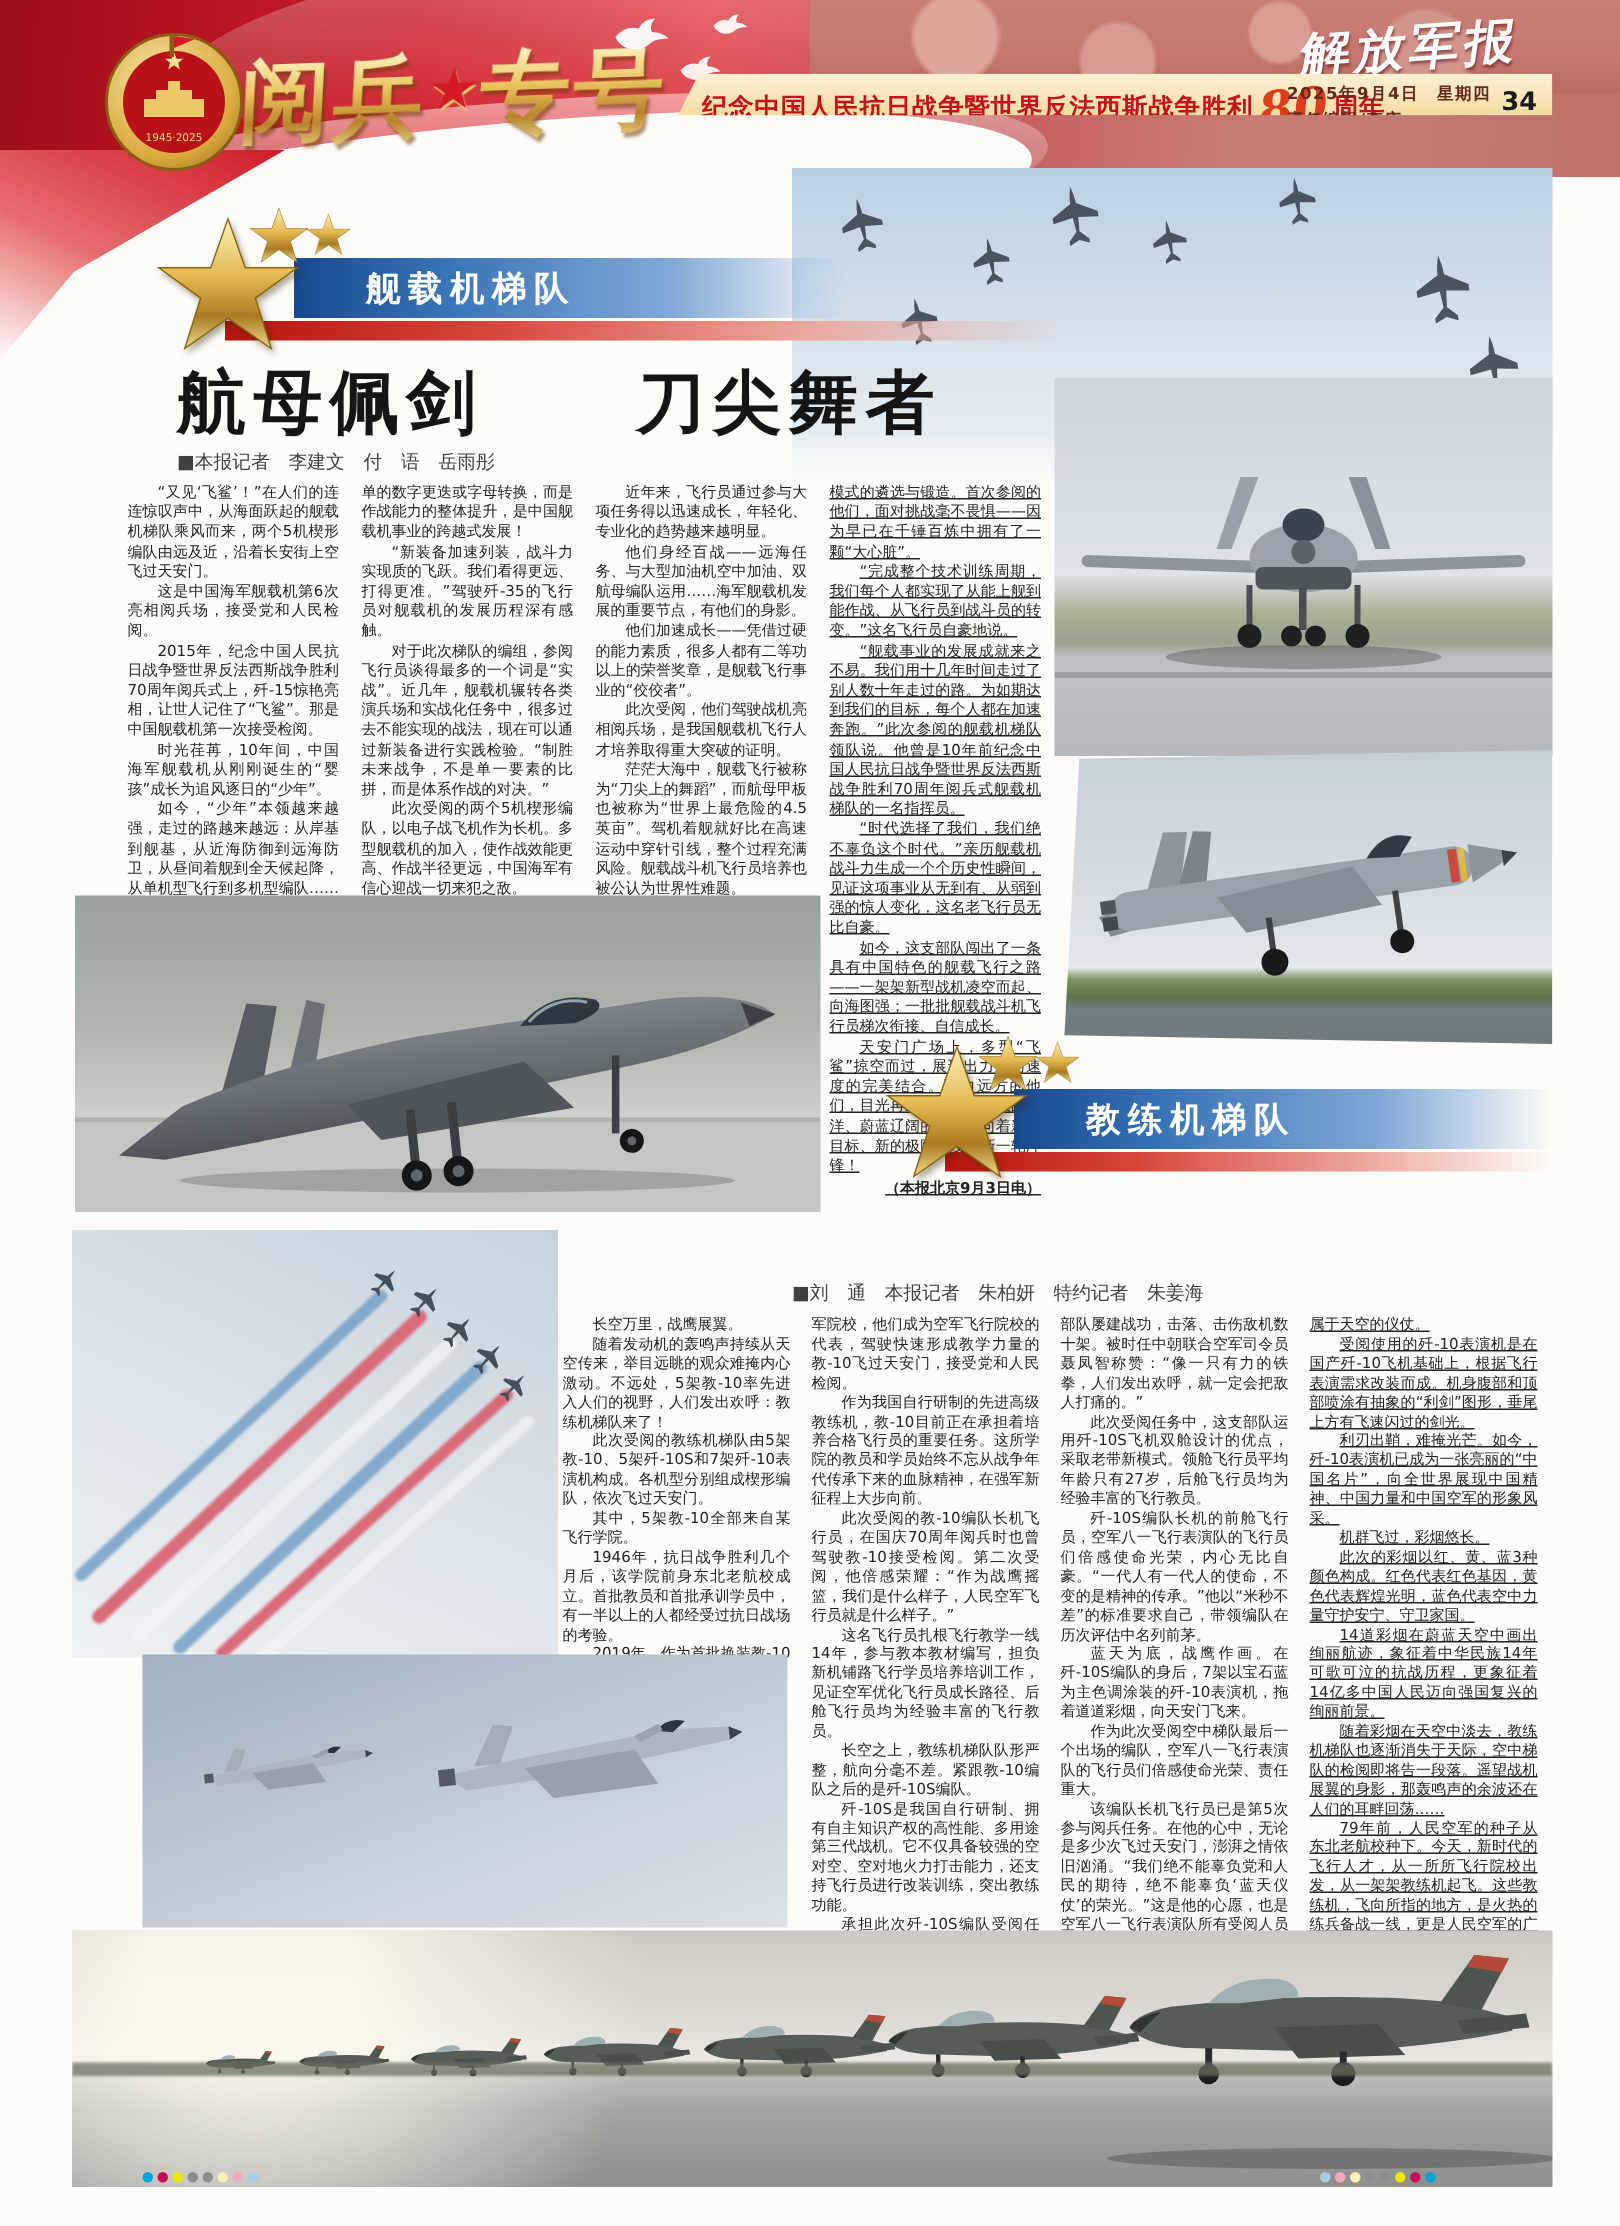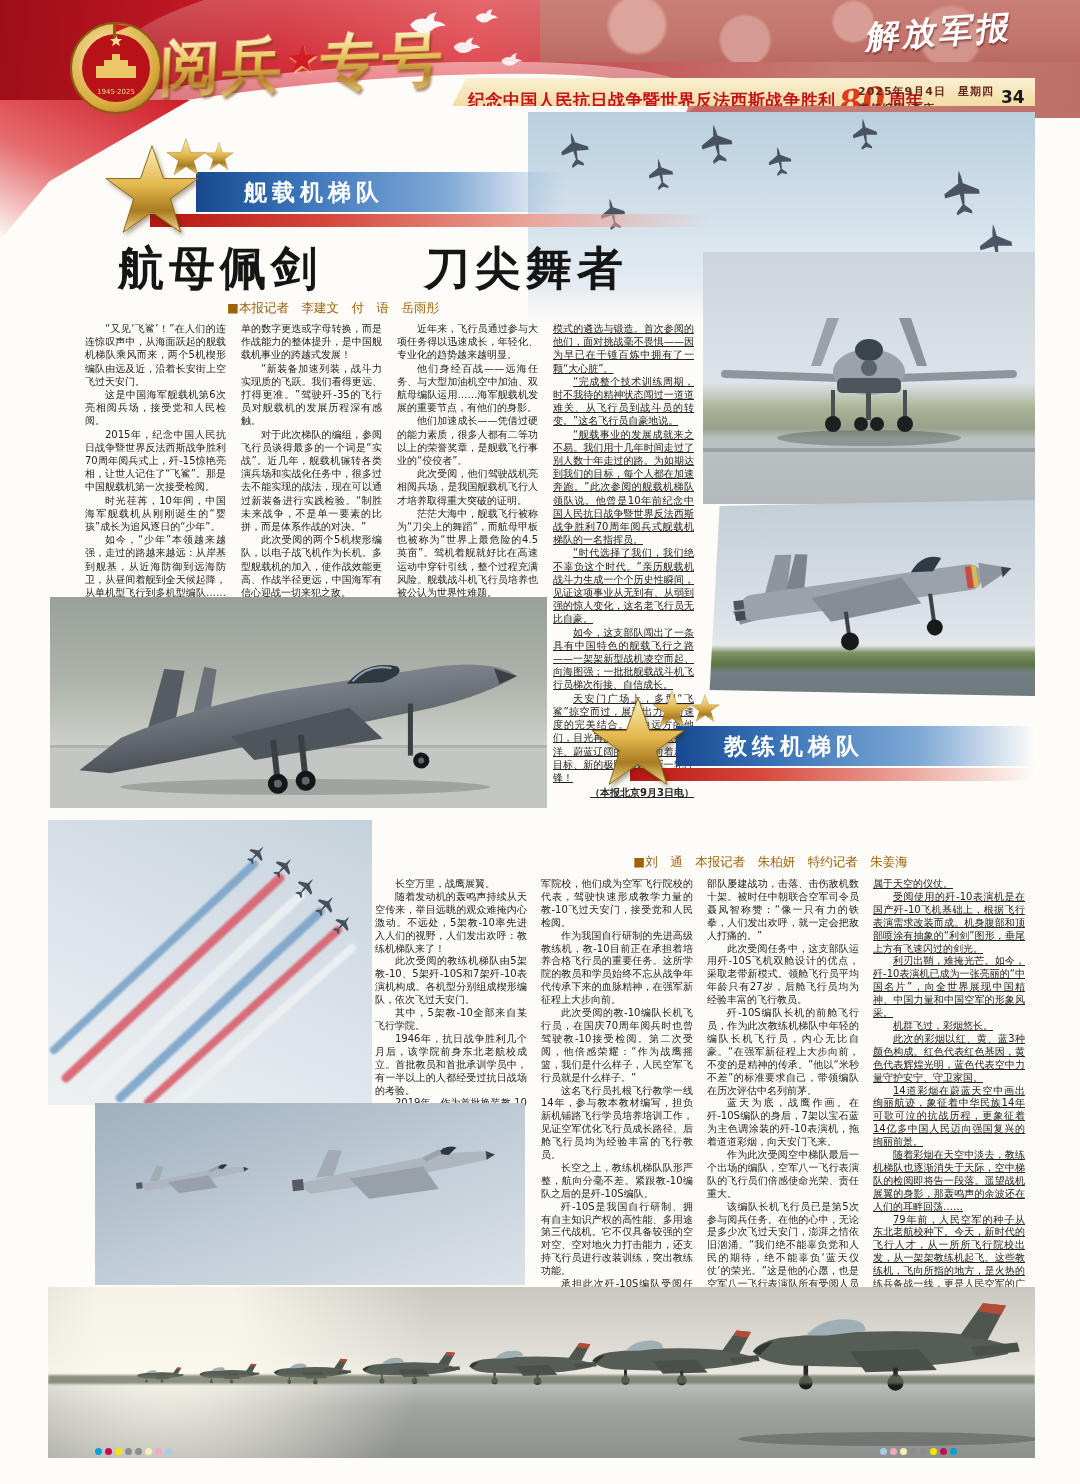--- a/index.html
+++ b/index.html
@@ -19,21 +19,21 @@
          background:linear-gradient(205deg,#cf1d27,#e66a6d 55%,rgba(250,240,240,0));
          clip-path:polygon(0 0,100% 0,26% 58%,0 100%);}
   .relief{left:540px;top:0;width:540px;height:62px;
           background:radial-gradient(circle at 18% 40%,#dca49b 0 6%,rgba(0,0,0,0) 7%),
                      radial-gradient(circle at 38% 65%,#d59a91 0 7%,rgba(0,0,0,0) 8%),
                      radial-gradient(circle at 58% 35%,#d89e95 0 6%,rgba(0,0,0,0) 7%),
                      radial-gradient(circle at 76% 60%,#d1958c 0 7%,rgba(0,0,0,0) 8%),
                      linear-gradient(180deg,#c87f77,#c4766e 60%,#b96a62);}
   .paper{left:868px;top:10px;font-family:"DejaVu Serif",serif;font-weight:bold;font-size:33px;color:#fff;
          letter-spacing:3px;transform:skewX(-12deg) rotate(-4deg);text-shadow:1px 2px 2px rgba(90,10,10,.55);}
-  .cream{left:452px;top:78px;width:583px;height:28px;
+  .cream{left:452px;top:49px;width:583px;height:28px;
          background:linear-gradient(180deg,#faf0d4,#f2dca2);clip-path:polygon(14px 0,100% 0,100% 100%,0 100%);}
   .memorial{position:absolute;left:16px;top:0;height:44px;display:flex;align-items:center;
             color:#c3121a;font-weight:bold;font-size:17px;letter-spacing:.5px;white-space:nowrap;}
   .num80{font-family:"DejaVu Serif",serif;font-style:italic;font-weight:bold;font-size:33px;color:#dd3d1b;
          margin:0 3px;transform:rotate(-6deg);display:inline-block;}
   .datebox{position:absolute;left:406px;top:5px;color:#66281c;font-size:11px;font-weight:bold;
            line-height:17px;letter-spacing:1px;white-space:nowrap;}
   .pageno{position:absolute;left:549px;top:9px;font-size:17px;font-weight:bold;color:#1a1a1a;}
   .sp-title{left:160px;top:24px;display:flex;align-items:center;transform:skewX(-5deg) rotate(-2deg);}
   .goldtxt{font-size:60px;font-weight:900;font-family:"Liberation Sans","DejaVu Sans",sans-serif;
@@ -43,21 +43,21 @@
   .star-mid{color:#d41a24;font-size:38px;margin:0 1px;filter:drop-shadow(1px 2px 0 rgba(240,210,120,.9));transform:translateY(-6px);}
   .doves{left:408px;top:6px;width:130px;height:86px;}
 
   
   .bar-blue{height:40px;background:linear-gradient(90deg,#17498f,#3a74b8 28%,#7fa9d6 68%,rgba(214,230,244,0));
             display:flex;align-items:center;padding-left:48px;color:#fff;font-weight:bold;font-size:23px;
             letter-spacing:5px;box-sizing:border-box;}
   .bar-red{height:13px;background:linear-gradient(90deg,#b5150f,#d7473c 32%,#eba59b 68%,rgba(250,236,233,0));}
   .hl{font-family:"Liberation Sans","DejaVu Sans",sans-serif;font-weight:900;color:#151515;
       font-size:46px;letter-spacing:5px;text-align:center;white-space:nowrap;}
-  .byline{font-family:"DejaVu Serif",serif;font-size:12.5px;color:#a16207;text-align:center;white-space:nowrap;}
+  .byline{font-family:"DejaVu Serif",serif;font-size:12.5px;color:#404040;white-space:nowrap;}
 
   
   .cols{display:flex;align-items:flex-start;}
   .col{text-align:justify;color:#232323;}
   .a1 .col{width:141px;margin-right:15px;font-size:10px;line-height:13.2px;}
   .a2 .col{width:152px;margin-right:14px;font-size:10px;line-height:12.9px;}
   .cols .col:last-child{margin-right:0;text-decoration:underline;}
   .col p{margin:0;text-indent:2em;}
   .col p.cont{text-indent:0;}
   .col p.sign{text-align:right;font-weight:bold;text-indent:0;margin-top:2px;}
@@ -238,21 +238,21 @@
     <div class="col">
         <p>近年来，飞行员通过参与大项任务得以迅速成长，年轻化、专业化的趋势越来越明显。</p>
         <p>他们身经百战——远海任务、与大型加油机空中加油、双航母编队运用……海军舰载机发展的重要节点，有他们的身影。</p>
         <p>他们加速成长——凭借过硬的能力素质，很多人都有二等功以上的荣誉奖章，是舰载飞行事业的“佼佼者”。</p>
         <p>此次受阅，他们驾驶战机亮相阅兵场，是我国舰载机飞行人才培养取得重大突破的证明。</p>
         <p>茫茫大海中，舰载飞行被称为“刀尖上的舞蹈”，而航母甲板也被称为“世界上最危险的4.5英亩”。驾机着舰就好比在高速运动中穿针引线，整个过程充满风险。舰载战斗机飞行员培养也被公认为世界性难题。</p>
         <p>此次舰载机梯队歼-15DH的飞行员，得益于新型舰载机飞行人才培养</p>
       </div>
     <div class="col">
         <p class="cont">模式的遴选与锻造。首次参阅的他们，面对挑战毫不畏惧——因为早已在千锤百炼中拥有了一颗“大心脏”。</p>
-        <p>“完成整个技术训练周期，时不我待的精神状态闯过一道道难关、从飞行员到战斗员的转变。”这名飞行员自豪地说。</p>
+        <p>“完成整个技术训练周期，我们每个人都实现了从能上舰到能作战、从飞行员到战斗员的转变。”这名飞行员自豪地说。</p>
         <p>“舰载事业的发展成就来之不易。我们用十几年时间走过了别人数十年走过的路。为如期达到我们的目标，每个人都在加速奔跑。”此次参阅的舰载机梯队领队说。他曾是10年前纪念中国人民抗日战争暨世界反法西斯战争胜利70周年阅兵式舰载机梯队的一名指挥员。</p>
         <p>“时代选择了我们，我们绝不辜负这个时代。”亲历舰载机战斗力生成一个个历史性瞬间，见证这项事业从无到有、从弱到强的惊人变化，这名老飞行员无比自豪。</p>
         <p>如今，这支部队闯出了一条具有中国特色的舰载飞行之路——一架架新型战机凌空而起、向海图强；一批批舰载战斗机飞行员梯次衔接、自信成长。</p>
         <p>天安门广场上，多型“飞鲨”掠空而过，展现出力量与速度的完美结合。飞向远方的他们，目光再次锚定浩瀚无垠的大洋、蔚蓝辽阔的长空，向着新的目标、新的极限，发起新一轮冲锋！</p>
         <p class="sign">（本报北京9月3日电）</p>
       </div>
   </div>
 
   <div class="abs photo photo-j15-front">
     <svg width="332" height="252" viewBox="0 0 332 252">
@@ -353,21 +353,21 @@
         <p>此次受阅的教-10编队长机飞行员，在国庆70周年阅兵时也曾驾驶教-10接受检阅。第二次受阅，他倍感荣耀：“作为战鹰摇篮，我们是什么样子，人民空军飞行员就是什么样子。”</p>
         <p>这名飞行员扎根飞行教学一线14年，参与教本教材编写，担负新机铺路飞行学员培养培训工作，见证空军优化飞行员成长路径、后舱飞行员均为经验丰富的飞行教员。</p>
         <p>长空之上，教练机梯队队形严整，航向分毫不差。紧跟教-10编队之后的是歼-10S编队。</p>
         <p>歼-10S是我国自行研制、拥有自主知识产权的高性能、多用途第三代战机。它不仅具备较强的空对空、空对地火力打击能力，还支持飞行员进行改装训练，突出教练功能。</p>
         <p>承担此次歼-10S编队受阅任务的空军航空兵某旅，曾在战争年代有过光辉战绩，被誉为“空中铁拳”。</p>
         <p>在抗美援朝战场上，这个旅的前身</p>
       </div>
     <div class="col">
         <p class="cont">部队屡建战功，击落、击伤敌机数十架。被时任中朝联合空军司令员聂凤智称赞：“像一只有力的铁拳，人们发出欢呼，就一定会把敌人打痛的。”</p>
         <p>此次受阅任务中，这支部队运用歼-10S飞机双舱设计的优点，采取老带新模式。领舱飞行员平均年龄只有27岁，后舱飞行员均为经验丰富的飞行教员。</p>
-        <p>歼-10S编队长机的前舱飞行员，作为此次教练机梯队中年轻的编队长机飞行员，内心无比自豪。“在强军新征程上大步向前，不变的是精神的传承。”他以“米秒不差”的标准要求自己，带领编队在历次评估中名列前茅。</p>
+        <p>歼-10S编队长机的前舱飞行员，空军八一飞行表演队的飞行员们倍感使命光荣，内心无比自豪。“一代人有一代人的使命，不变的是精神的传承。”他以“米秒不差”的标准要求自己，带领编队在历次评估中名列前茅。</p>
         <p>蓝天为底，战鹰作画。在歼-10S编队的身后，7架以宝石蓝为主色调涂装的歼-10表演机，拖着道道彩烟，向天安门飞来。</p>
         <p>作为此次受阅空中梯队最后一个出场的编队，空军八一飞行表演队的飞行员们倍感使命光荣、责任重大。</p>
         <p>该编队长机飞行员已是第5次参与阅兵任务。在他的心中，无论是多少次飞过天安门，澎湃之情依旧汹涌。“我们绝不能辜负党和人民的期待，绝不能辜负‘蓝天仪仗’的荣光。”这是他的心愿，也是空军八一飞行表演队所有受阅人员的共同誓言。</p>
         <p>天安门上空，表演机的身影灵动轻盈。挟裹的风里都是矫健的潇洒，这是</p>
       </div>
     <div class="col">
         <p class="cont">属于天空的仪仗。</p>
         <p>受阅使用的歼-10表演机是在国产歼-10飞机基础上，根据飞行表演需求改装而成。机身腹部和顶部喷涂有抽象的“利剑”图形，垂尾上方有飞速闪过的剑光。</p>
         <p>利刃出鞘，难掩光芒。如今，歼-10表演机已成为一张亮丽的“中国名片”，向全世界展现中国精神、中国力量和中国空军的形象风采。</p>
         <p>机群飞过，彩烟悠长。</p>

